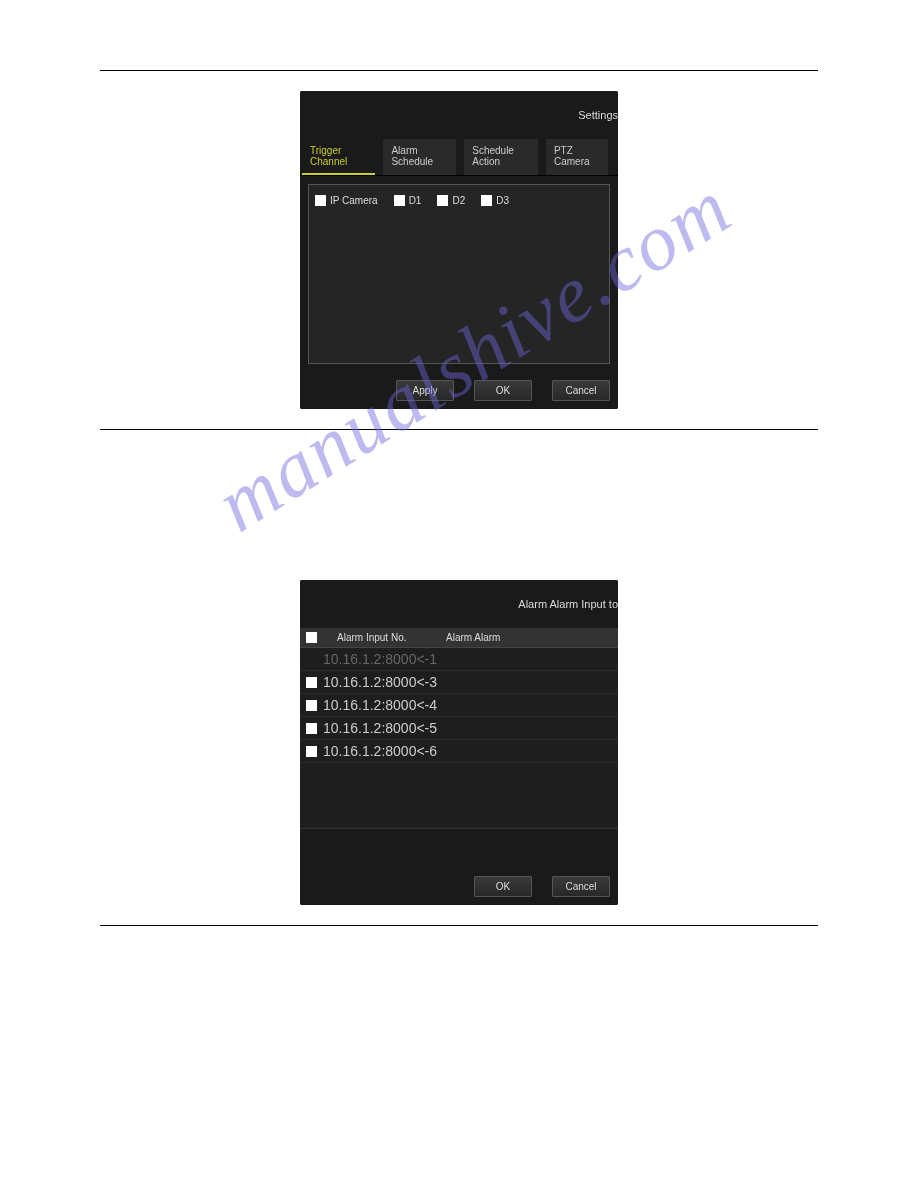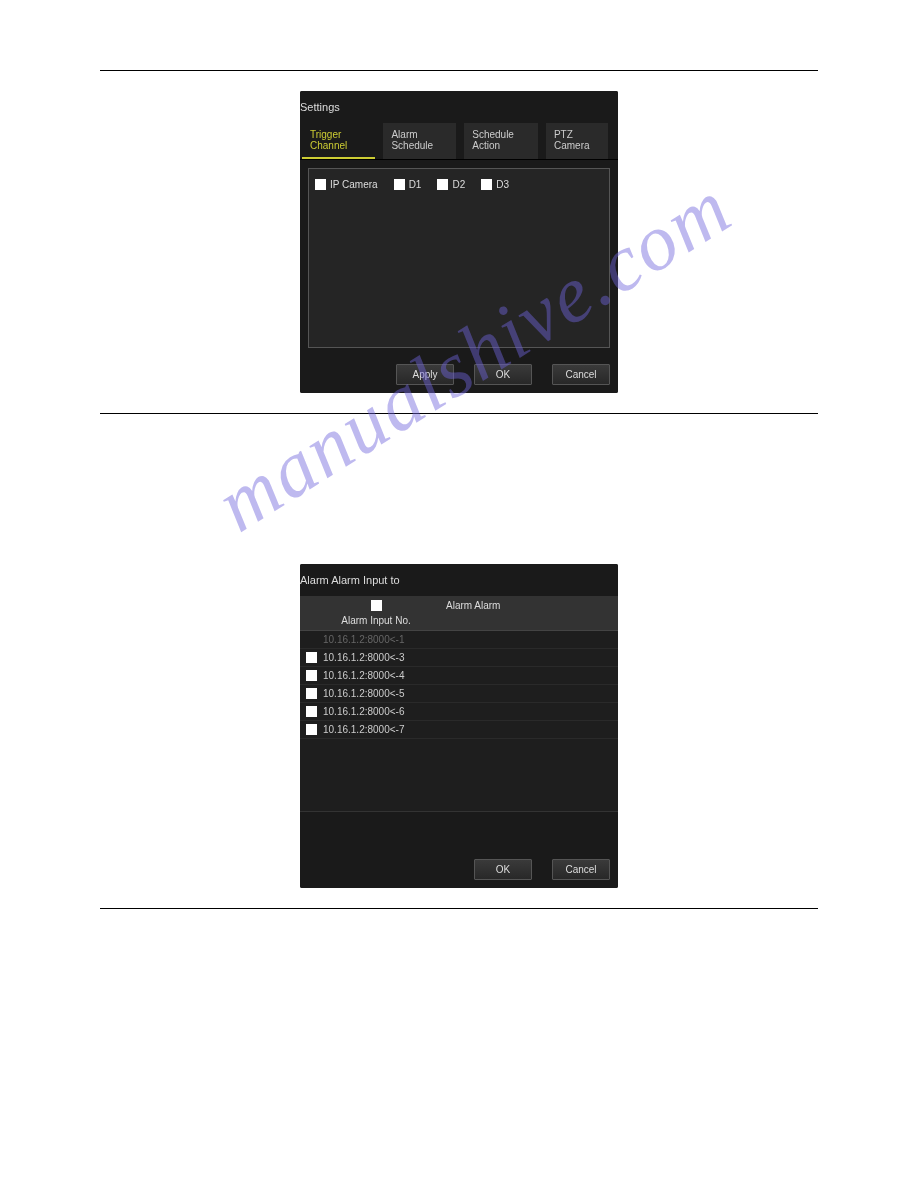--- a/index.html
+++ b/index.html
@@ -22,22 +22,22 @@
       margin: 20px auto;
       background: #1a1a1a;
       border-radius: 2px;
       overflow: hidden;
       font-size: 11px;
       color: #fff;
     }
     .dialog-settings { width: 318px; }
     .dialog-copy { width: 318px; }
     .dialog-title {
-      text-align: left;
-      padding: 10px 0;
+      text-align: right;
+      padding: 18px 0;
       font-size: 11px;
       color: #ddd;
       background: #1a1a1a;
     }
     .tabs {
       display: flex;
       background: #1a1a1a;
       border-bottom: 1px solid #000;
       padding: 0 2px;
     }
@@ -98,27 +98,27 @@
       border-radius: 1px;
     }
     .table-header {
       display: flex;
       background: #333;
       border-bottom: 1px solid #444;
       padding: 4px 6px;
       font-size: 10px;
       color: #ddd;
     }
-    .table-header .col1 { display:flex; align-items:center; gap:4px; width: 140px; flex-direction: column; }
+    .table-header .col1 { display:flex; align-items:center; gap:20px; width: 140px; }
     .table-row {
       display: flex;
       align-items: center;
       padding: 3px 6px;
       border-bottom: 1px solid #2a2a2a;
-      font-size: 10px;
+      font-size: 14px;
       color: #ccc;
       background: #1e1e1e;
     }
     .table-row.dim { color: #666; }
     .table-row .cb-box { margin-right: 6px; }
     .copy-body { min-height: 180px; background:#1e1e1e; }
     .copy-footer-gap { height: 40px; background:#1a1a1a; border-top:1px solid #333; }
 
     
     .watermark {
@@ -203,24 +203,20 @@
         <span>10.16.1.2:8000&lt;-4</span>
       </div>
       <div class="table-row">
         <span class="cb-box"></span>
         <span>10.16.1.2:8000&lt;-5</span>
       </div>
       <div class="table-row">
         <span class="cb-box"></span>
         <span>10.16.1.2:8000&lt;-6</span>
       </div>
-      <div class="table-row">
-        <span class="cb-box"></span>
-        <span>10.16.1.2:8000&lt;-7</span>
-      </div>
     </div>
     <div class="copy-footer-gap"></div>
     <div class="dialog-footer">
       <div class="btn">OK</div>
       <div class="btn">Cancel</div>
     </div>
   </div>
 
   <hr class="hr-line">
 

